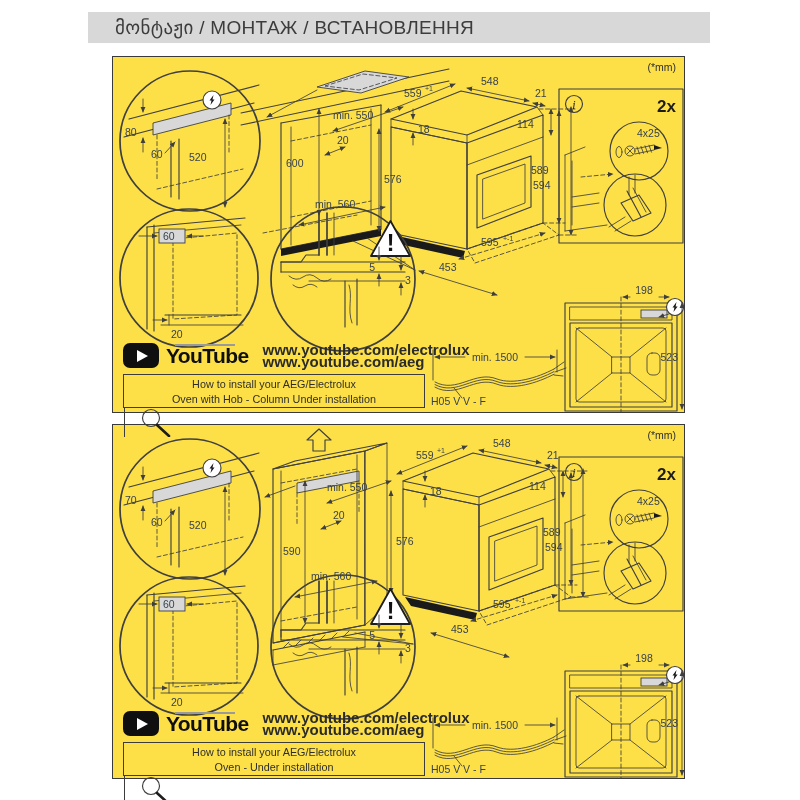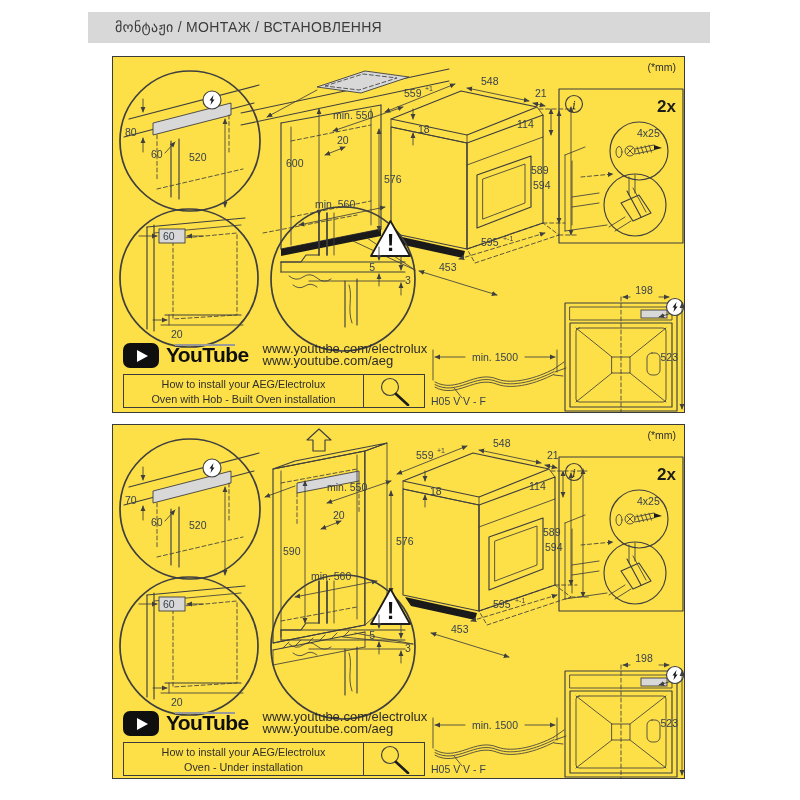--- a/index.html
+++ b/index.html
@@ -2,21 +2,21 @@
 <html><head>
 <meta charset="utf-8">
 <style>
   html,body{margin:0;padding:0;}
   body{
     width:800px;height:800px;position:relative;background:#ffffff;
     font-family:"Liberation Sans",sans-serif;overflow:hidden;
   }
   .title-bar{
     position:absolute;left:88px;top:12px;width:622px;height:31px;
-    background:#d8d8d8;color:#3c3c3c;font-size:14px;line-height:31px;
+    background:#d8d8d8;color:#3c3c3c;font-size:19px;line-height:31px;
     padding-left:27px;box-sizing:border-box;letter-spacing:.3px;
   }
   .panel{
     position:absolute;left:112px;border:1.6px solid #3a3a3a;background:#fde047;
   }
   #panel1{top:56px;width:571px;height:355px;}
   #panel2{top:424px;width:571px;height:353px;}
   .units-note{
     position:absolute;top:4px;right:8px;font-size:10.5px;color:#2e2e2e;z-index:3;
   }
@@ -38,33 +38,33 @@
   .b2x{font-size:17px;font-weight:bold;fill:#1c1c1c;}
   .inf{font-size:12px;font-style:italic;fill:#222;font-family:"Liberation Serif",serif;}
   .wm{font-size:23px;font-weight:bold;fill:#111;}
   #sv1 .dim{marker-start:url(#arA);marker-end:url(#arA);}
   #sv1 .de{marker-end:url(#arA);}
   #sv2 .dim{marker-start:url(#arB);marker-end:url(#arB);}
   #sv2 .de{marker-end:url(#arB);}
 
   
   .yt-block{position:absolute;left:10px;top:286px;width:302px;z-index:3;}
-  .yt-row{display:flex;align-items:flex-start;}
+  .yt-row{display:flex;align-items:center;}
   .yt-logo{
     width:36px;height:25px;background:#0f0f0f;border-radius:7px;
     display:flex;align-items:center;justify-content:center;flex:0 0 auto;
   }
   .yt-play{
     width:0;height:0;border-left:11px solid #fff;
     border-top:6.5px solid transparent;border-bottom:6.5px solid transparent;margin-left:2px;
   }
   .yt-brand{font-size:21px;font-weight:bold;color:#0f0f0f;letter-spacing:-.6px;margin-left:7px;}
-  .yt-urls{margin-left:14px;font-size:13px;font-weight:normal;color:#2b2b2b;line-height:12px;}
+  .yt-urls{margin-left:14px;font-size:15px;font-weight:bold;color:#2b2b2b;line-height:12px;}
   .caption-box{
-    margin-top:6px;border:1.3px solid #3c3c3c;height:34px;display:flex;box-sizing:border-box;width:302px;
+    margin-top:6px;border:1.3px solid #3c3c3c;height:34px;display:flex;box-sizing:border-box;width:302px;flex-direction:column;
   }
   .caption-text{
     flex:1;text-align:center;font-size:10.8px;color:#2e2e2e;line-height:15px;padding-top:2px;
   }
   .caption-mag{width:60px;border-left:1.3px solid #3c3c3c;display:flex;align-items:center;justify-content:center;}
 </style>
 </head>
 <body>
 
 <div class="title-bar">მონტაჟი / МОНТАЖ / ВСТАНОВЛЕННЯ</div>
@@ -290,21 +290,21 @@
         </div>
       <span class="yt-brand">YouTube</span>
       <span class="yt-urls">
         <div>www.youtube.com/electrolux</div>
         <div>www.youtube.com/aeg</div>
       </span>
     </div>
     <div class="caption-box">
       <div class="caption-text">
         <div>How to install your AEG/Electrolux</div>
-        <div>Oven with Hob - Built Oven installation</div>
+        <div>Oven with Hob - Column Under installation</div>
       </div>
       <div class="caption-mag">
         <svg width="48" height="30" viewBox="0 0 48 30">
           <circle cx="20" cy="11" r="8.5" class="ln"></circle>
           <path d="M26,18 L38,29" stroke="#1d1d1d" stroke-width="2.6" stroke-linecap="round"></path>
         </svg>
       </div>
     </div>
   </div>
 </div>

